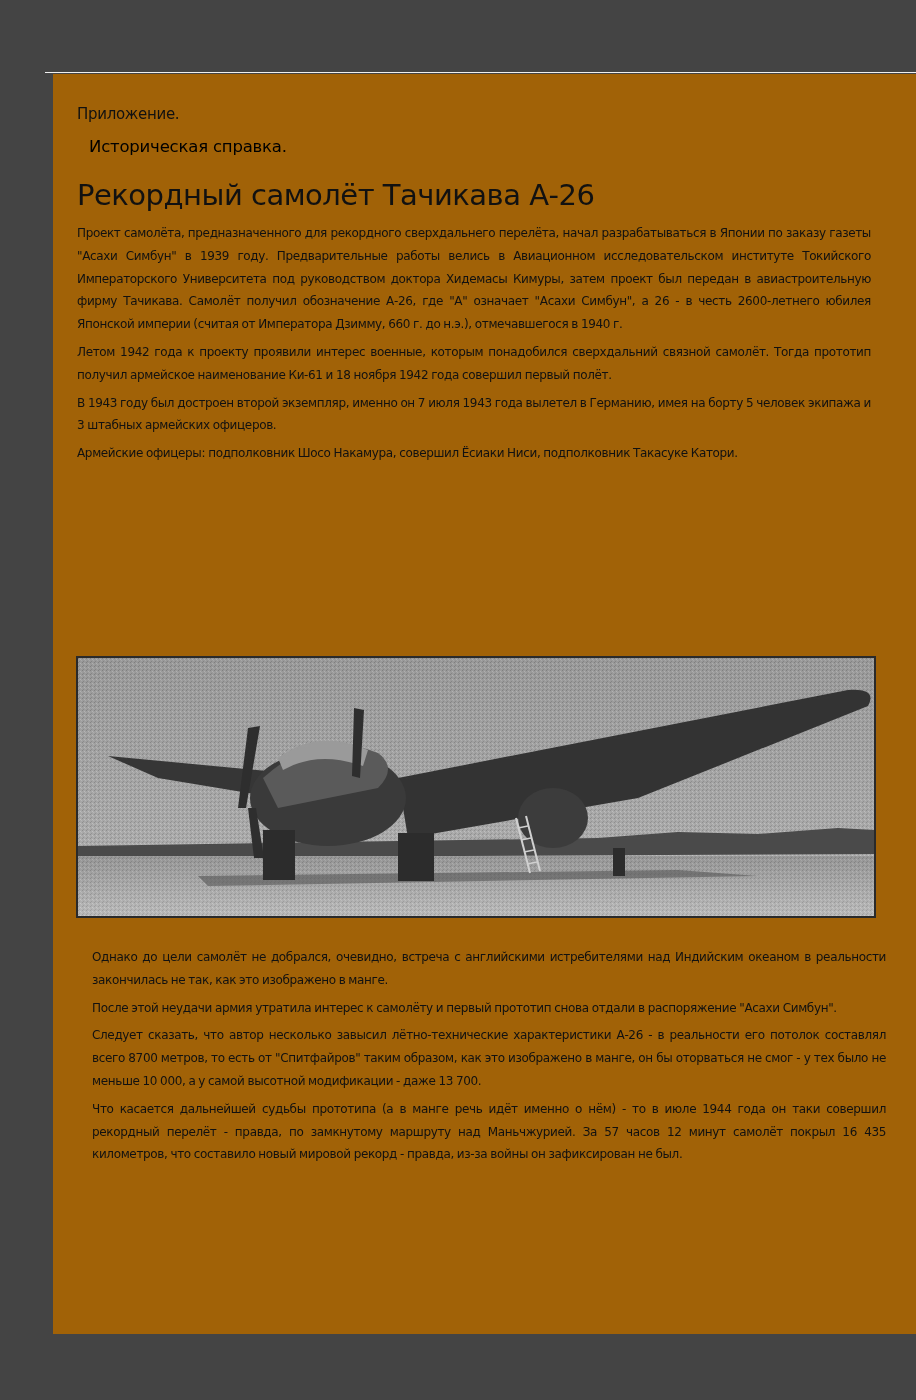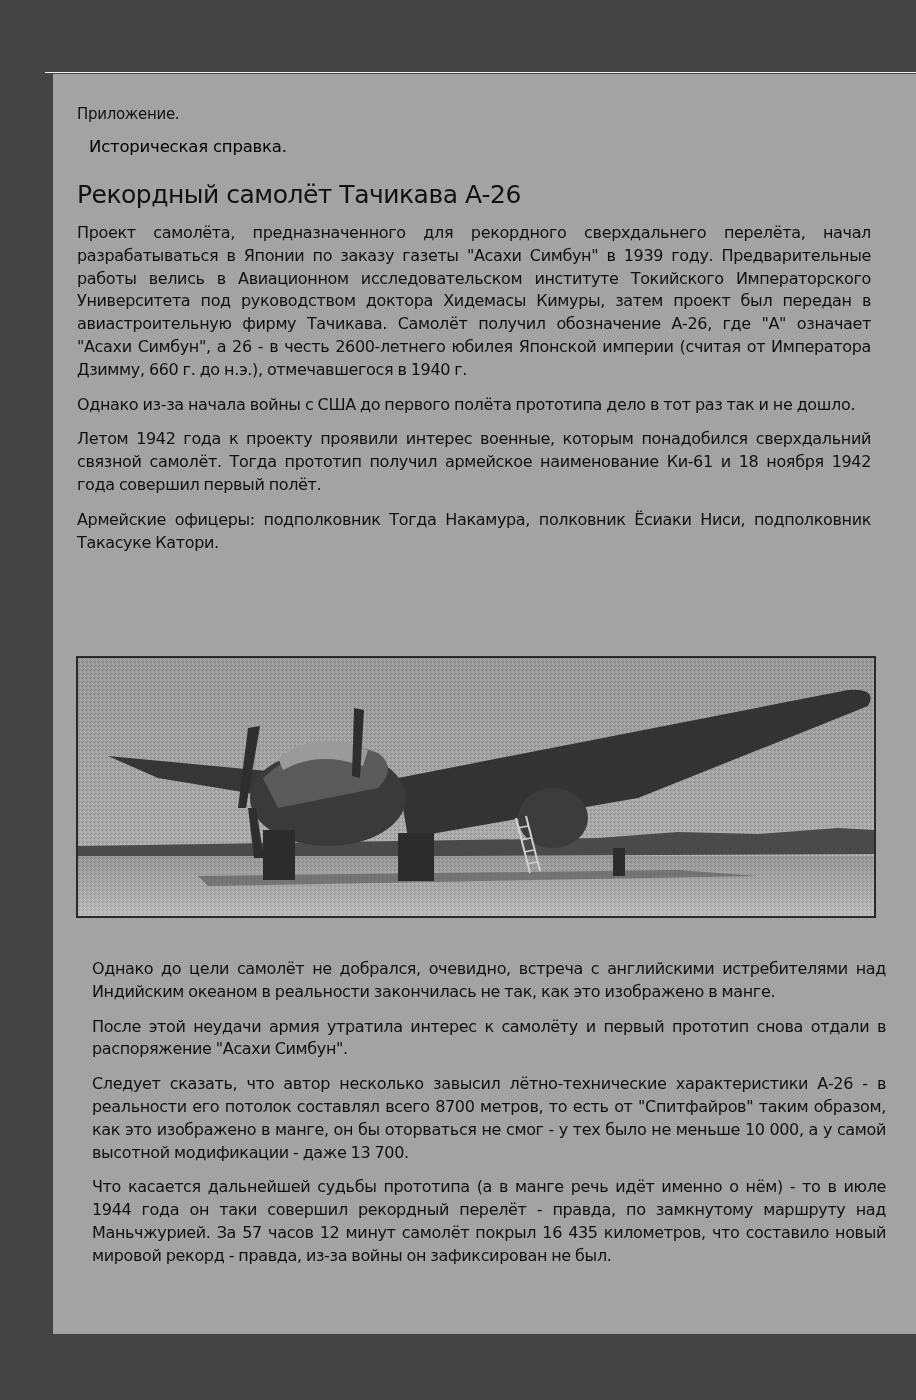--- a/index.html
+++ b/index.html
@@ -7,21 +7,21 @@
     width: 916px; height: 1400px;
     background: #444444;
     position: relative;
     overflow: hidden;
     font-family: "DejaVu Sans", sans-serif;
   }
   .page {
     position: absolute;
     left: 53px; top: 74px;
     width: 863px; height: 1260px;
-    background: #a3a3a3;
+    background: #a16207;
   }
   .page-topline {
     position: absolute; left: 45px; top: 72px; width: 871px; height: 1px; background: #f0f0f0;
   }
   .content {
     position: absolute;
     left: 24px; top: 30px;
     width: 794px;
     color: #111111;
   }
@@ -29,27 +29,27 @@
     font-size: 15px; line-height: 20px; margin: 0;
     font-family: "DejaVu Sans", sans-serif;
     letter-spacing: -0.3px;
   }
   .subtitle {
     font-size: 16.5px; line-height: 22px; margin: 12px; font-weight: normal;
     color: #000;
     letter-spacing: -0.2px;
   }
   .title {
-    font-size: 25px; line-height: 30px; margin: 22px 0 12px 0; font-weight: normal;
+    font-size: 29px; line-height: 30px; margin: 22px 0 12px 0; font-weight: normal;
     color: #111;
     letter-spacing: -0.5px;
   }
   p.para {
-    margin: 12px 0 5px 0;
-    font-size: 16px;
+    margin: 0 0 5px 0;
+    font-size: 12px;
     line-height: 22.8px;
     text-align: justify;
     letter-spacing: -0.35px;
     word-spacing: -0.5px;
   }
   .photo-frame {
     position: absolute;
     left: 23px; top: 582px;
     width: 796px; height: 258px;
     border: 2px solid #2a2a2a;
@@ -67,23 +67,23 @@
 </head>
 <body>
 
 <div class="page-topline"></div>
 <div class="page">
   <div class="content">
     <div class="appendix">Приложение.</div>
     <div class="subtitle">Историческая справка.</div>
     <h1 class="title">Рекордный самолёт Тачикава А-26</h1>
     <p class="para">Проект самолёта, предназначенного для рекордного сверхдальнего перелёта, начал разрабатываться в Японии по заказу газеты "Асахи Симбун" в 1939 году. Предварительные работы велись в Авиационном исследовательском институте Токийского Императорского Университета под руководством доктора Хидемасы Кимуры, затем проект был передан в авиастроительную фирму Тачикава. Самолёт получил обозначение А-26, где "А" означает "Асахи Симбун", а 26 - в честь 2600-летнего юбилея Японской империи (считая от Императора Дзимму, 660 г. до н.э.), отмечавшегося в 1940 г.</p>
-    <p class="para">Однако из-за начала войны с США до первого полёта прототипа дело в тот раз так и не дошло.</p>
     <p class="para">Летом 1942 года к проекту проявили интерес военные, которым понадобился сверхдальний связной самолёт. Тогда прототип получил армейское наименование Ки-61 и 18 ноября 1942 года совершил первый полёт.</p>
-    <p class="para">Армейские офицеры: подполковник Тогда Накамура, полковник Ёсиаки Ниси, подполковник Такасуке Катори.</p>
+    <p class="para">В 1943 году был достроен второй экземпляр, именно он 7 июля 1943 года вылетел в Германию, имея на борту 5 человек экипажа и 3 штабных армейских офицеров.</p>
+    <p class="para">Армейские офицеры: подполковник Шосо Накамура, совершил Ёсиаки Ниси, подполковник Такасуке Катори.</p>
   </div>
 
   <div class="photo-frame" title="black-and-white photo of the Tachikawa A-26 aircraft on an airfield">
     <svg width="796" height="258" viewBox="0 0 796 258" xmlns="http://www.w3.org/2000/svg">
       <defs>
         <pattern id="grain" width="4" height="4" patternUnits="userSpaceOnUse">
           <rect width="4" height="4" fill="#a8a8a8"></rect>
           <rect x="0" y="0" width="1" height="1" fill="#6e6e6e"></rect>
           <rect x="2" y="1" width="1" height="1" fill="#d8d8d8"></rect>
           <rect x="1" y="3" width="1" height="1" fill="#7a7a7a"></rect>

